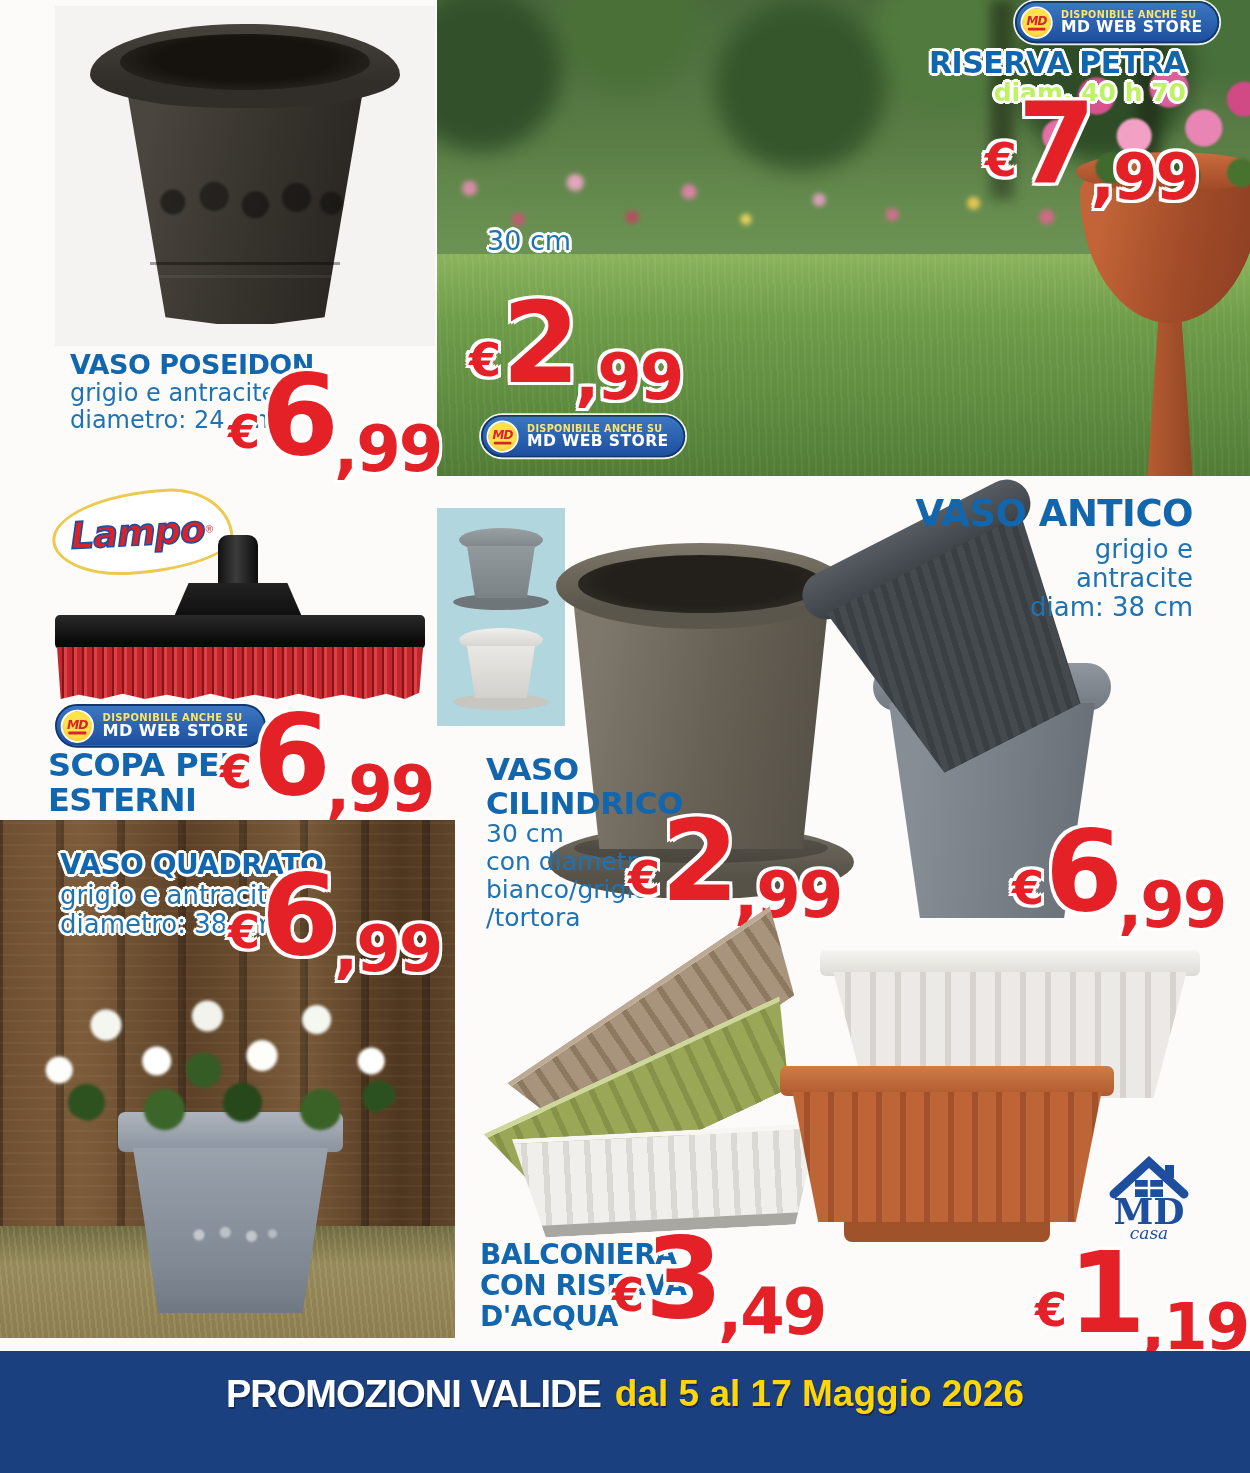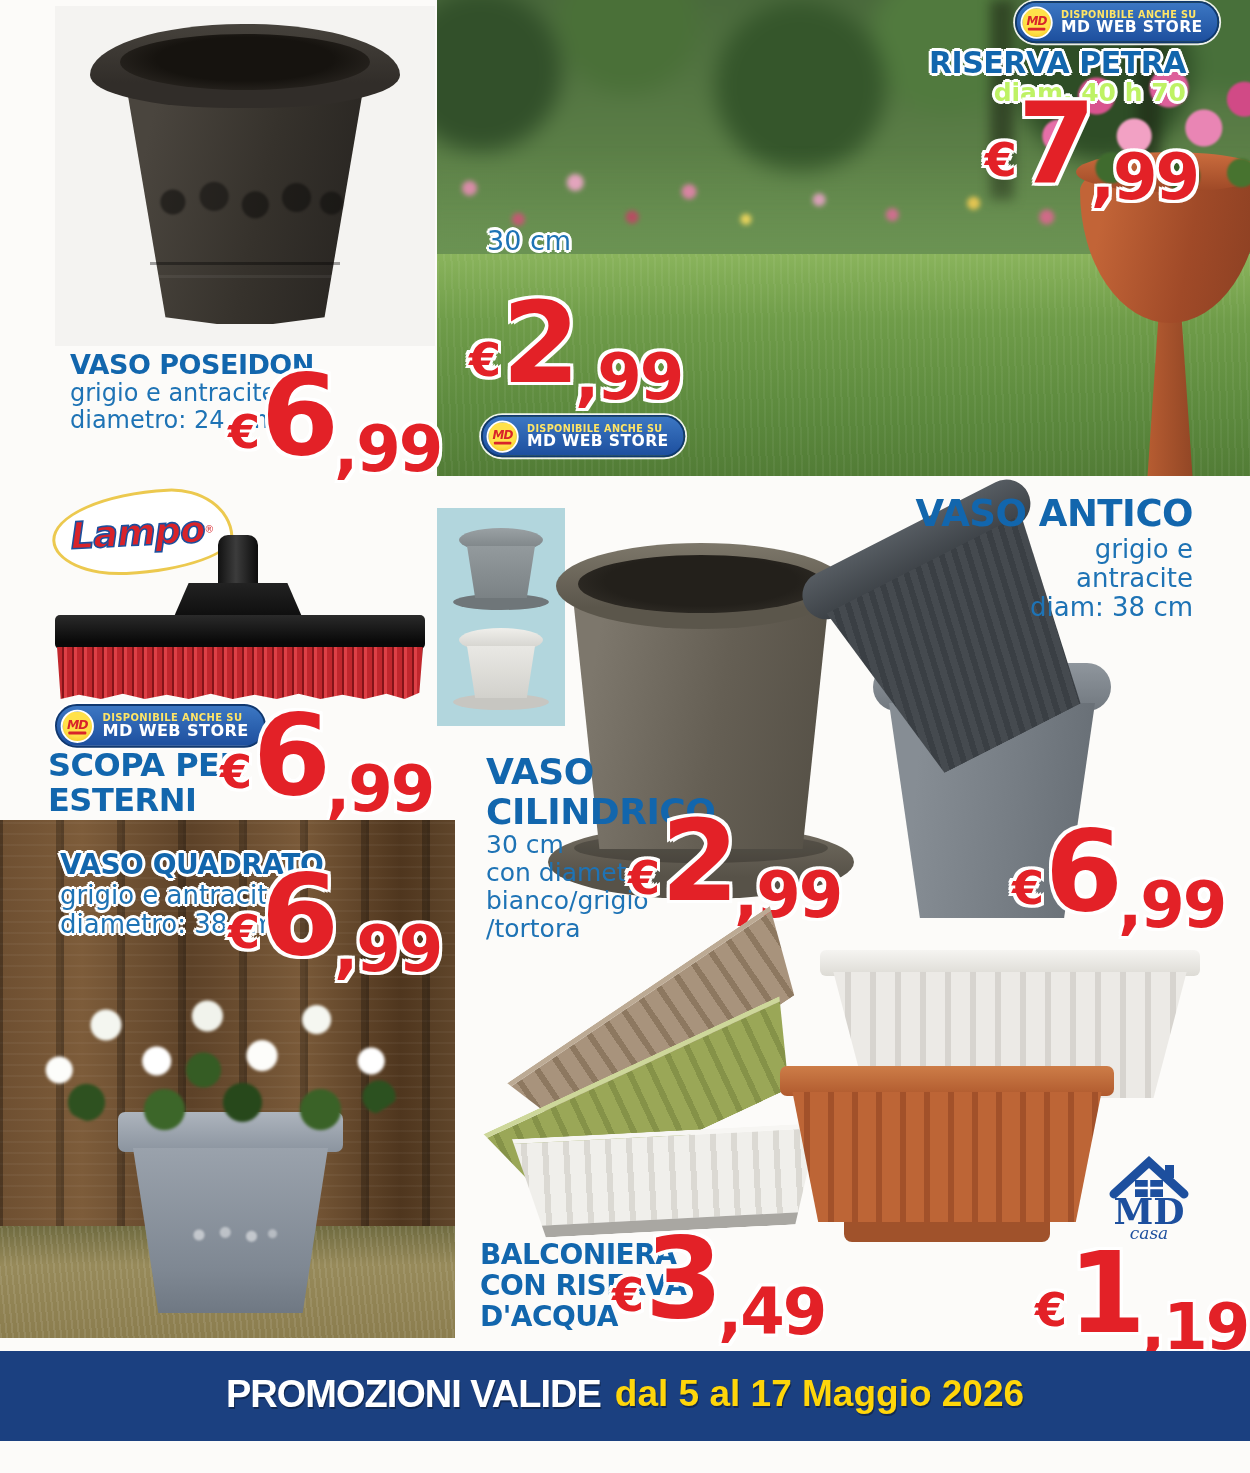--- a/index.html
+++ b/index.html
@@ -231,21 +231,21 @@
     background:repeating-linear-gradient(90deg,#eceae6 0 19px,#d7d4cf 19px 25px);
     clip-path:polygon(2% 0,98% 0,89% 100%,11% 100%);}
   .nat-terra{left:786px;top:1066px;width:322px;height:182px;}
   .nat-terra .nrim{height:30px;background:linear-gradient(180deg,#cd7d48,#b05a2e);border-radius:7px;margin:0 -6px;}
   .nat-terra .nbody{height:130px;margin-top:-4px;
     background:repeating-linear-gradient(90deg,#bd6536 0 18px,#a2512a 18px 24px);
     clip-path:polygon(2% 0,98% 0,90% 100%,10% 100%);}
   .nat-terra .nbase{height:20px;margin:0 58px;background:#a0522b;border-radius:0 0 8px 8px;}
 
   
-  #promobar{left:0;top:1351px;width:1250px;height:90px;background:#1b4080;
+  #promobar{left:0;top:1351px;width:1250px;height:122px;background:#1b4080;
     display:flex;justify-content:center;align-items:flex-start;padding-top:22px;box-sizing:border-box;}
   #promobar .pv{color:#fff;font-size:38px;font-weight:bold;letter-spacing:-1px;
     font-family:"Liberation Sans",sans-serif;text-shadow:1px 2px 0 rgba(0,0,0,.35);}
   #promobar .dates{color:#ffd60a;font-size:37px;font-weight:bold;margin-left:14px;
     font-family:"Liberation Sans",sans-serif;text-shadow:1px 2px 0 rgba(0,0,0,.35);}
 
   
   .mdcasa{left:1108px;top:1150px;width:82px;height:92px;}
 </style>
 </head>
@@ -371,21 +371,21 @@
         <div class="isauc"></div>
     </div>
   </div>
   <div class="cpot abs">
     <div class="cp-sauc"></div>
     <div class="cp-body"></div>
     <div class="cp-rim"></div>
     <div class="cp-open"></div>
   </div>
   <div class="abs" style="left:486px;top:752px">
-    <div class="t-title" style="font-size:36px">
+    <div class="t-title" style="font-size:31px">
       <span>VASO</span><br><span>CILINDRICO</span>
     </div>
     <div class="t-desc" style="font-size:25px">
       <span>30 cm</span><br>
       <span>con diametro</span><br>
       <span>bianco/grigio</span><br>
       <span>/tortora</span>
     </div>
   </div>
   <div class="price abs" style="left:628px;top:818px">

